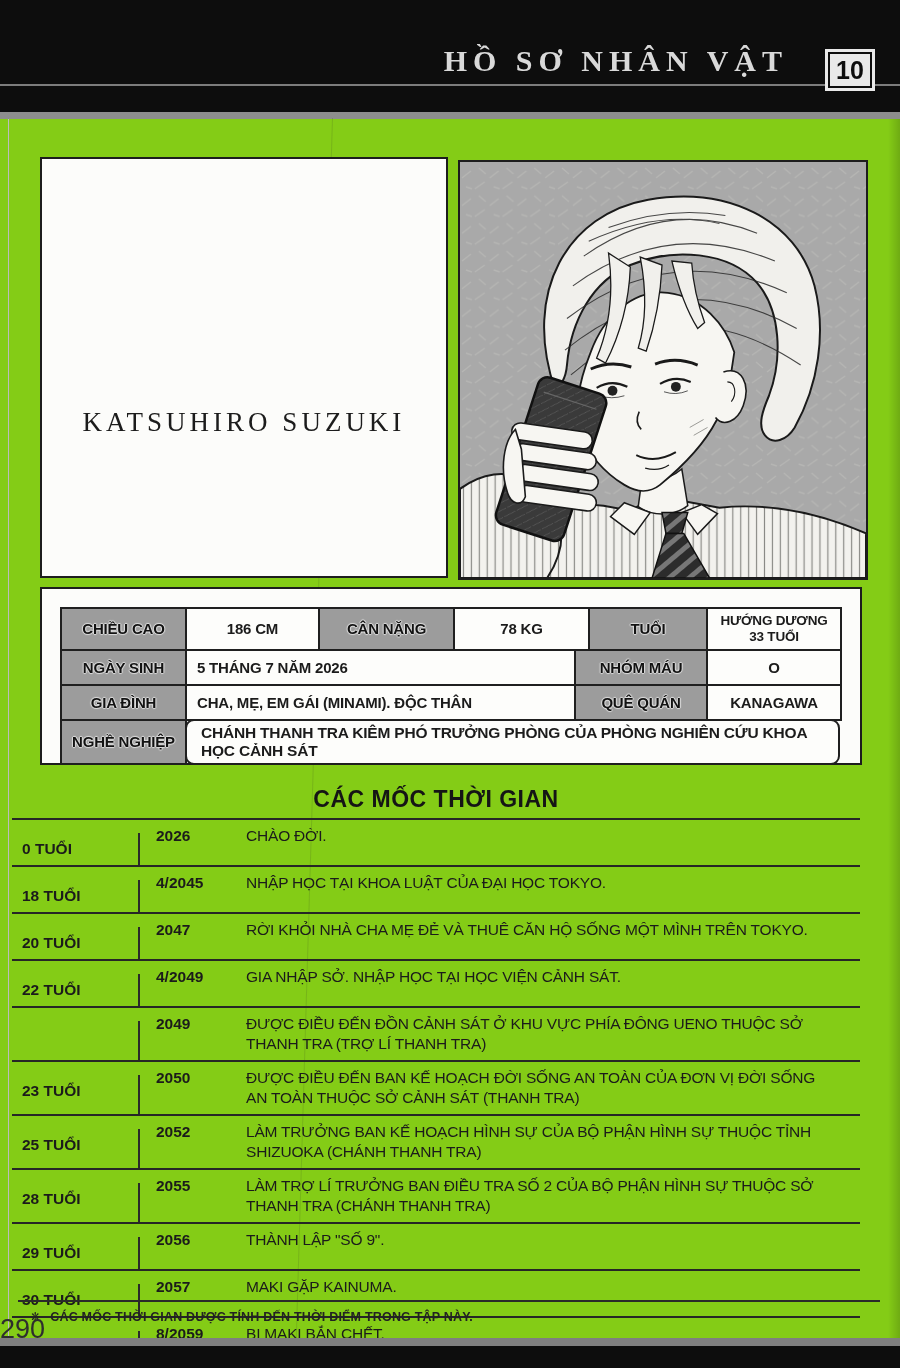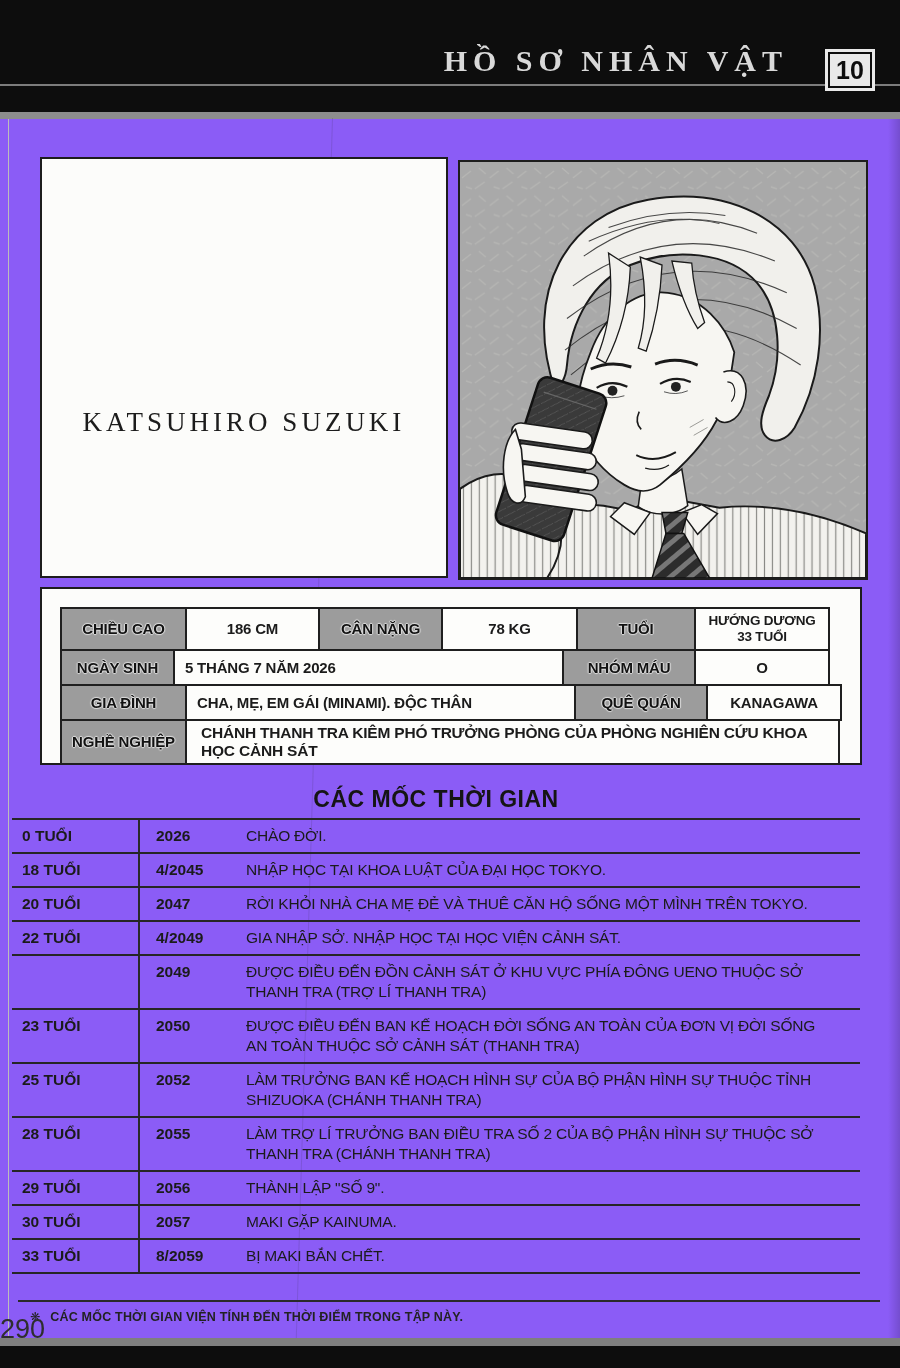--- a/index.html
+++ b/index.html
@@ -3,21 +3,21 @@
 <meta charset="utf-8">
 <style>
   html,body { margin:0; padding:0; }
   body {
     width:900px; height:1368px;
     background:#fbfbf8;
     font-family:"Liberation Sans","DejaVu Sans",sans-serif;
     color:#1b1b1b;
     overflow:hidden;
   }
-  .page { position:relative; width:900px; height:1368px; background:#8b5cf6; overflow:hidden; }
+  .page { position:relative; width:900px; height:1368px; background:#84cc16; overflow:hidden; }
 
   
   .header { position:absolute; top:0; left:0; width:900px; height:112px; background:#0d0d0d; }
   .header-strip { position:absolute; top:112px; left:0; width:900px; height:7px; background:#8d8d8d; }
   .header-rule { position:absolute; top:84px; left:0; width:900px; height:2px; background:#7c7c7c; }
   .header-title {
     position:absolute; top:44px; right:112px;
     font-family:"Liberation Serif","DejaVu Serif",serif;
     font-weight:bold; font-size:30px; letter-spacing:6px; color:#d9d9d9;
     white-space:nowrap;
@@ -69,35 +69,35 @@
     font-size:15px; font-weight:bold; letter-spacing:-0.2px;
     background:#fdfdfb; text-align:center; line-height:1.15;
   }
   .p-cell:first-child { margin-left:0; }
   .p-label {
     background:#9c9c9c; color:#121212;
     text-shadow:-1px 0 1px #dedede, 1px 0 1px #dedede, 0 -1px 1px #dedede, 0 1px 1px #dedede;
   }
   .p-left { justify-content:flex-start; text-align:left; padding-left:10px; }
   .r1 { height:44px; } .r2 { height:37px; } .r3 { height:37px; } .r4 { height:46px; }
-  .p-job { font-size:15.5px; padding:2px 8px 2px 14px; align-items:center; }
+  .p-job { font-size:15.5px; padding:2px 8px 2px 14px; align-items:center;border-radius:9px; }
   .age-cell { flex-direction:column; font-size:13.5px; line-height:1.2; }
 
   
   .timeline-title {
     position:absolute; left:0; top:786px; width:872px; text-align:center;
     font-size:23px; font-weight:bold; letter-spacing:0.5px; color:#151515;
   }
   .t-table { position:absolute; left:12px; top:818px; width:848px; }
   .t-row { display:flex; align-items:stretch; border-top:2px solid #262626; }
   .t-table .t-row:last-child { border-bottom:2px solid #262626; }
   .t-age {
     width:128px; box-sizing:border-box; padding:6px 0 6px 10px;
     border-right:2px solid #2a2a2a;
-    font-size:15.5px; font-weight:bold; line-height:20px;
+    font-size:15.5px; font-weight:bold; line-height:20px;margin-top:13px;
   }
   .t-year { width:104px; box-sizing:border-box; padding:6px 0 6px 16px;
     font-size:15.5px; font-weight:bold; line-height:20px; }
   .t-event { flex:1; box-sizing:border-box; padding:6px 28px 6px 2px;
     font-size:15.5px; font-weight:normal; line-height:20px; letter-spacing:-0.2px; }
 
   
   .foot-rule { position:absolute; left:18px; top:1300px; width:862px; height:2px; background:#2a2a2a; }
   .footnote { position:absolute; left:30px; top:1310px; font-size:12.5px; font-weight:bold;
     letter-spacing:0.2px; color:#222; display:flex; gap:10px; align-items:baseline; }
@@ -218,30 +218,30 @@
         <path d="M56 270 C 44 282 40 310 48 334 C 52 346 62 348 66 338 L 62 290 Z"></path>
       </g>
     </svg>
   </div>
 
   <div class="profile-outer">
     <div class="p-table">
       <div class="p-row">
         <div class="p-cell p-label r1" style="width:127px">CHIỀU CAO</div>
         <div class="p-cell r1" style="width:135px">186 CM</div>
-        <div class="p-cell p-label r1" style="width:125px">CÂN NẶNG</div>
+        <div class="p-cell p-label r1" style="width:137px">CÂN NẶNG</div>
         <div class="p-cell r1" style="width:137px">78 KG</div>
         <div class="p-cell p-label r1" style="width:120px">TUỔI</div>
         <div class="p-cell r1 age-cell" style="width:136px">
           <span>HƯỚNG DƯƠNG</span>
           <span>33 TUỔI</span>
         </div>
       </div>
       <div class="p-row">
-        <div class="p-cell p-label r2" style="width:115px">NGÀY SINH</div>
+        <div class="p-cell p-label r2" style="width:127px">NGÀY SINH</div>
         <div class="p-cell p-left r2" style="width:391px">5 THÁNG 7 NĂM 2026</div>
         <div class="p-cell p-label r2" style="width:134px">NHÓM MÁU</div>
         <div class="p-cell r2" style="width:136px">O</div>
       </div>
       <div class="p-row">
         <div class="p-cell p-label r3" style="width:127px">GIA ĐÌNH</div>
         <div class="p-cell p-left r3" style="width:391px">CHA, MẸ, EM GÁI (MINAMI). ĐỘC THÂN</div>
         <div class="p-cell p-label r3" style="width:134px">QUÊ QUÁN</div>
         <div class="p-cell r3" style="width:136px">KANAGAWA</div>
       </div>
@@ -308,20 +308,20 @@
     <div class="t-row">
       <div class="t-age">33 TUỔI</div>
       <div class="t-year">8/2059</div>
       <div class="t-event">BỊ MAKI BẮN CHẾT.</div>
     </div>
   </div>
 
   <div class="foot-rule"></div>
   <div class="footnote">
     <span class="glyph">❋</span>
-    <span>CÁC MỐC THỜI GIAN VIỆN TÍNH ĐẾN THỜI ĐIỂM TRONG TẬP NÀY.</span>
+    <span>CÁC MỐC THỜI GIAN ĐƯỢC TÍNH ĐẾN THỜI ĐIỂM TRONG TẬP NÀY.</span>
   </div>
 
   <div class="page-number">290</div>
   <div class="bottom-gray"></div>
   <div class="bottom-black"></div>
 
 </div>
 
 </body></html>

